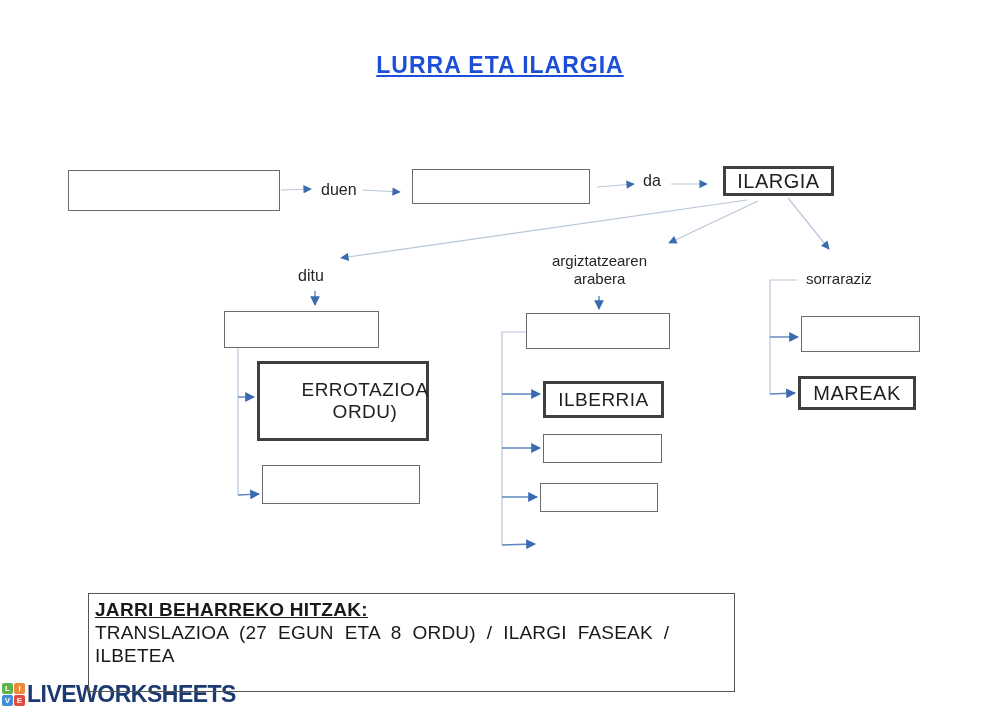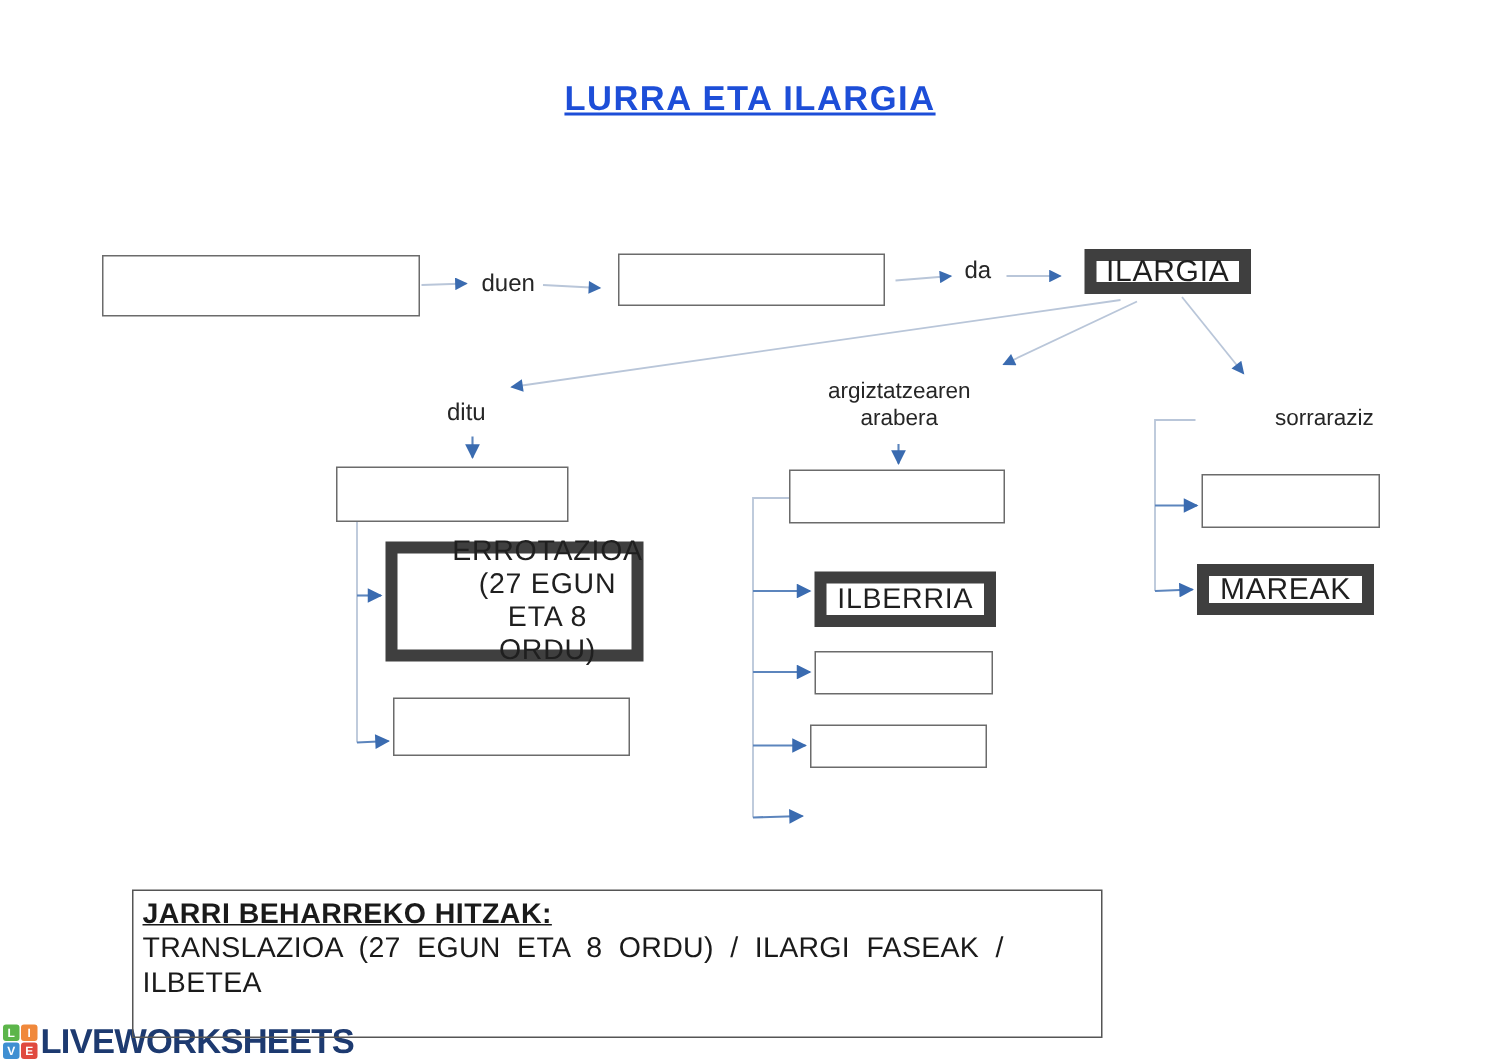--- a/index.html
+++ b/index.html
@@ -30,21 +30,21 @@
     position: absolute; left: 0; top: 0;
     width: 1000px; height: 707px;
     z-index: 1;
   }
   .ln-light { stroke: #b9c6d9; stroke-width: 1.2; fill: none; }
   .ln-blue  { stroke: #5c85bd; stroke-width: 1.4; fill: none; }
   
   .box {
     position: absolute;
     background: #ffffff;
-    border: 8px solid #1d4ed8;
+    border: 3px solid #1d4ed8;
     box-sizing: border-box;
     z-index: 2;
     display: flex;
     align-items: center;
     justify-content: center;
     text-align: center;
   }
   .box.labeled { border-color: #3f3f3f; font-size: 19px; letter-spacing: 0.5px; }
   .box.blank   { border-color: #6b6b6b; border-width: 1.5px; }
   .multi { flex-direction: column; line-height: 22px; font-size: 18px; }
@@ -159,26 +159,25 @@
   <div class="lbl" style="left:321px; top:181px;">duen</div>
   <div class="box blank" style="left:412px; top:169px; width:178px; height:35px;"></div>
   <div class="lbl" style="left:643px; top:172px;">da</div>
   <div class="box labeled" style="left:723px; top:166px; width:111px; height:30px; font-size:20px;">ILARGIA</div>
 
   <div class="lbl" style="left:298px; top:267px;">ditu</div>
   <div class="lbl small center2" style="left:532px; top:252px; width:135px;">
     <div>argiztatzearen</div>
     <div>arabera</div>
   </div>
-  <div class="lbl small" style="left:806px; top:270px;margin-left:44px;">sorraraziz</div>
+  <div class="lbl small" style="left:806px; top:270px;">sorraraziz</div>
 
   <div class="box blank" style="left:224px; top:311px; width:155px; height:37px;"></div>
   <div class="box labeled multi" style="left:257px; top:361px; width:172px; height:80px;padding-left:44px;">
     <div>ERROTAZIOA</div>
-    <div>(27 EGUN ETA 8</div>
     <div>ORDU)</div>
   </div>
   <div class="box blank" style="left:262px; top:465px; width:158px; height:39px;"></div>
 
   <div class="box blank" style="left:526px; top:313px; width:144px; height:36px;"></div>
   <div class="box labeled" style="left:543px; top:381px; width:121px; height:37px;">ILBERRIA</div>
   <div class="box blank" style="left:543px; top:434px; width:119px; height:29px;"></div>
   <div class="box blank" style="left:540px; top:483px; width:118px; height:29px;"></div>
 
   <div class="box blank" style="left:801px; top:316px; width:119px; height:36px;"></div>

